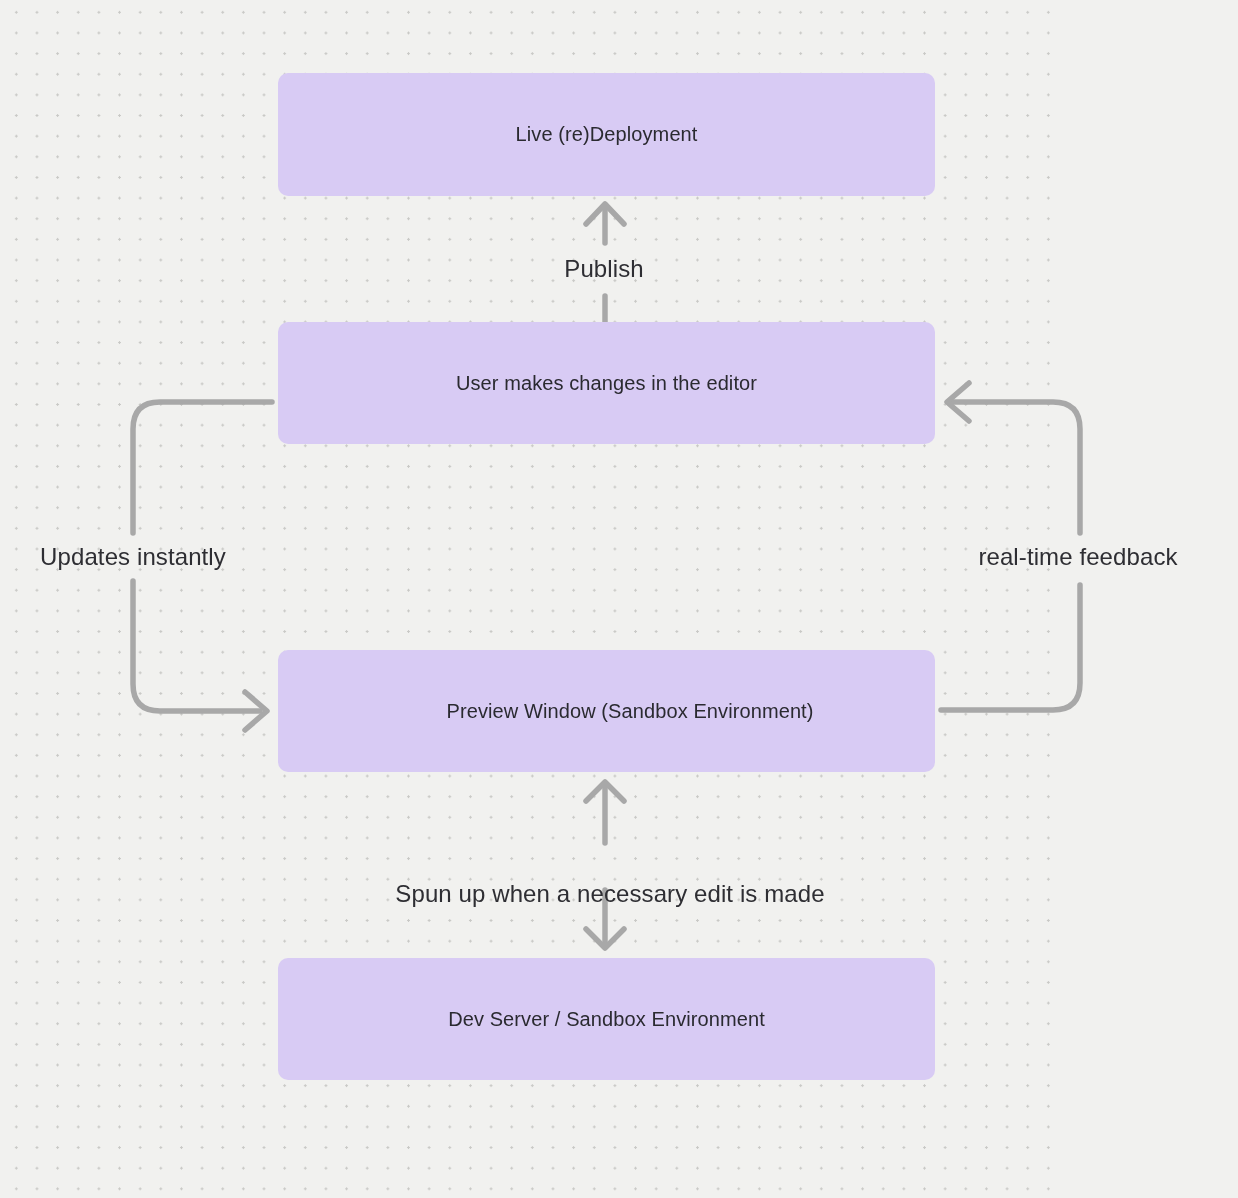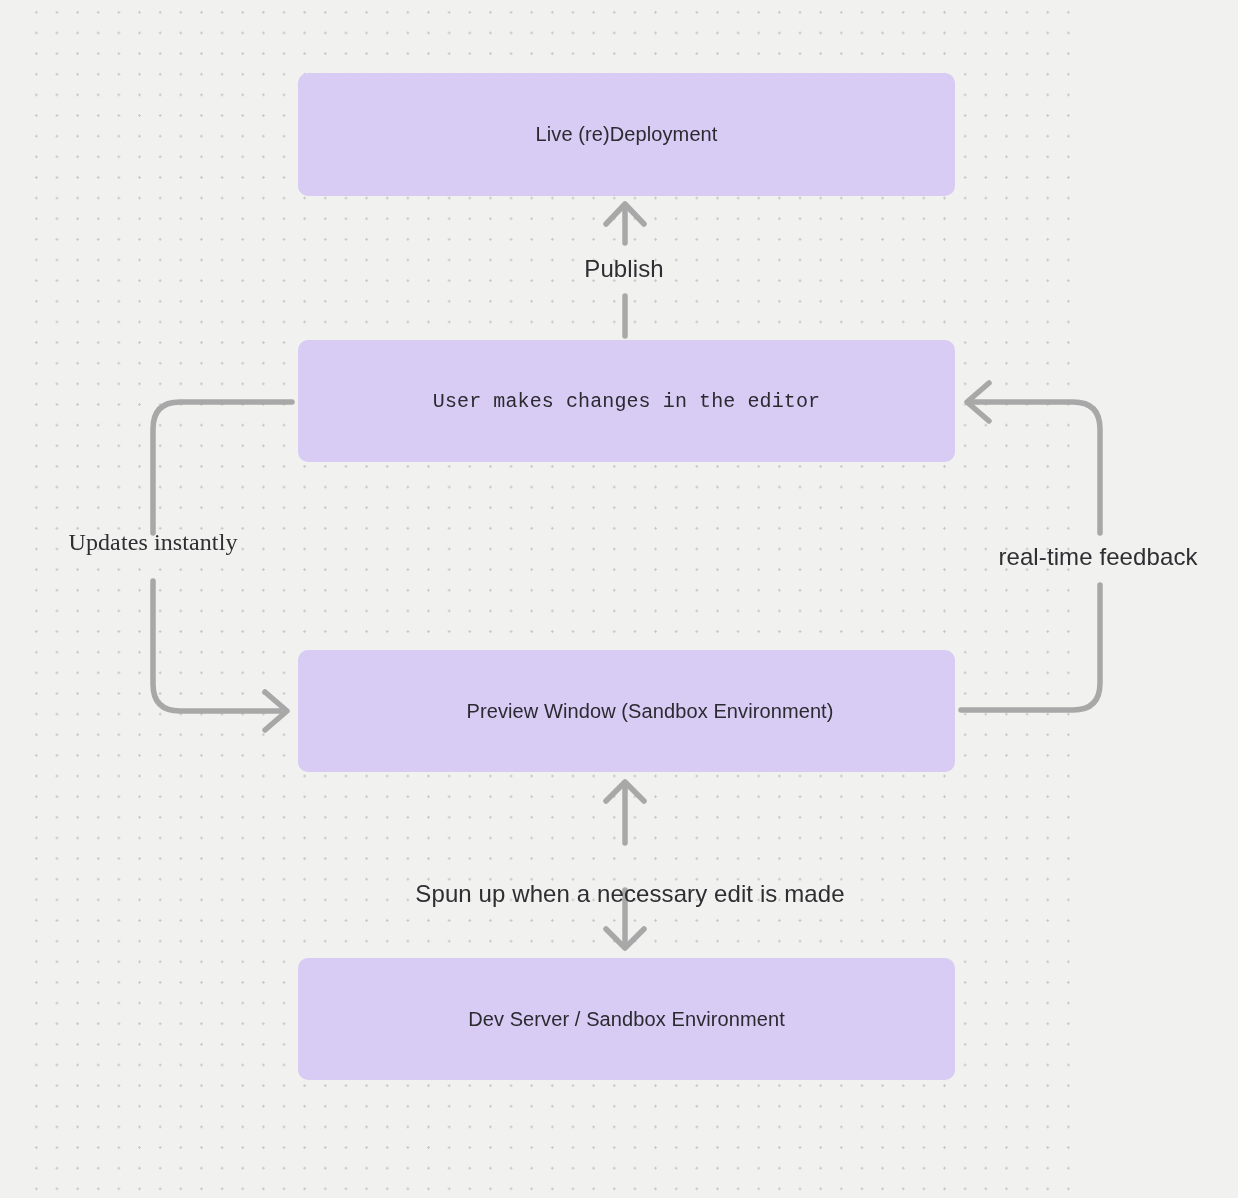--- a/index.html
+++ b/index.html
@@ -18,21 +18,20 @@
     overflow: hidden;
   }
   .canvas {
     position: relative;
     width: 1066px;
     height: 1198px;
     background-color: var(--bg);
     background-image: radial-gradient(circle, var(--dot) 1.2px, transparent 1.4px);
     background-size: 20.65px 20.65px;
     background-position: 6px 2px;
-    margin-left: 20px;
   }
   .arrow-layer {
     position: absolute;
     inset: 0;
     width: 1238px;
     height: 1198px;
   }
   .arrow-layer path {
     fill: none;
     stroke: var(--arrow);
@@ -49,33 +48,33 @@
     border-radius: 10px;
     display: flex;
     align-items: center;
     justify-content: center;
     text-align: center;
     font-size: 20px;
     letter-spacing: 0.1px;
     color: var(--node-text);
   }
   .node-1 { top: 73px; height: 123px; }
-  .node-2 { top: 340px; font-family: Liberation Mono, monospace; }
+  .node-2 { top: 322px; }
   .node-3 { top: 650px; padding-left: 47px; }
   .node-4 { top: 958px; align-items: center; }
   .edge-label {
     position: absolute;
     transform: translate(-50%, -50%);
     font-size: 24px;
     letter-spacing: 0.1px;
     color: var(--label-text);
     white-space: nowrap;
   }
   .label-publish  { left: 604px;  top: 269px; }
-  .label-updates  { left: 133px;  top: 542px; font-family: Liberation Serif, serif; }
+  .label-updates  { left: 133px;  top: 557px; }
   .label-feedback { left: 1078px; top: 557px; }
   .label-spun     { left: 610px;  top: 894px; }
 </style>
 </head>
 <body>
 
 <div class="canvas">
 
   <svg class="arrow-layer" viewBox="0 0 1238 1198" xmlns="http://www.w3.org/2000/svg">
 

